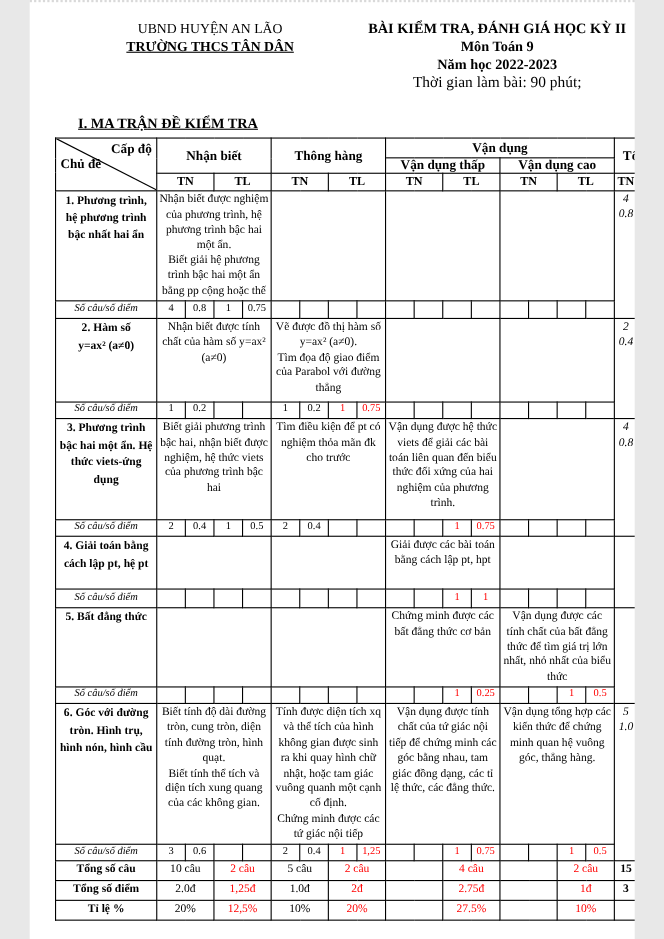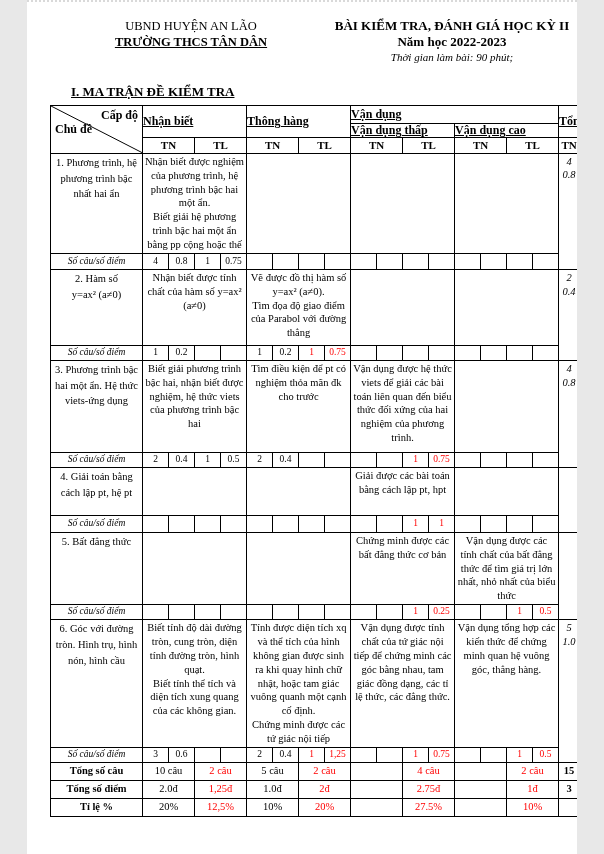--- a/index.html
+++ b/index.html
@@ -8,39 +8,39 @@
     font-family:"Liberation Serif","DejaVu Serif",serif;color:#000;
     position:relative;box-sizing:border-box;border-top:2px dotted #d9d9d9;
     overflow:hidden;
   }
   .doc-header{display:flex;padding-top:16px;}
   .org-block{width:300px;text-align:center;padding-left:28px;box-sizing:border-box;font-size:12.5px;line-height:1.3;}
   .org-line1{font-weight:normal;}
   .org-line2{font-weight:bold;text-decoration:underline;}
   .title-block{flex:1;text-align:center;font-size:13px;line-height:1.25;}
   .title-bold{font-weight:bold;}
-  .title-italic{font-style:italic;font-size:11px;}
+  .title-italic{font-size:14px;}
   .section-title{
     margin:20px 0 5px 44px;font-weight:bold;font-size:13px;text-decoration:underline;
   }
   table.matrix{
     table-layout:fixed;border-collapse:collapse;width:550px;margin-left:23px;
   }
   table.matrix td{
     border:1px solid #000;padding:1px 2px;vertical-align:top;text-align:center;
     font-size:10.5px;overflow:hidden;
   }
-  tr.h1 td, tr.h2 td{font-weight:bold;font-size:12px;text-align:left;vertical-align:middle;line-height:1.05;padding:0;text-decoration:underline;}
+  tr.h1 td, tr.h2 td{font-weight:bold;font-size:12px;text-align:center;vertical-align:middle;line-height:1.05;padding:0;}
   tr.h3 td{font-weight:bold;font-size:11px;text-align:center;vertical-align:middle;line-height:1;padding:0;}
   td.diag{position:relative;padding:0;}
   td.diag svg{position:absolute;left:0;top:0;width:100%;height:100%;display:block;}
   td.diag .capdo{position:absolute;top:3px;right:4px;font-weight:bold;font-size:12px;}
   td.diag .chude{position:absolute;bottom:17px;left:4px;font-weight:bold;font-size:12px;}
   tr.row-main td{vertical-align:top;}
-  td.topic{font-weight:normal;text-align:left;font-size:12px;line-height:1.5;padding:2px 3px 2px 3px;white-space:pre-line;}
+  td.topic{font-weight:bold;text-align:left;font-size:12px;line-height:1.5;padding:2px 3px 2px 3px;white-space:pre-line;}
   td.body{text-align:left;font-size:10.5px;line-height:1.32;padding:2px 1px 2px 3px;white-space:pre-line;}
   td.tong{font-style:italic;font-size:11px;vertical-align:bottom;text-align:center;line-height:1.3;white-space:pre-line;padding:0 0 2px 0;}
   tr.row-socau td{font-size:9.5px;line-height:1;vertical-align:middle;padding:0 1px;}
   td.socau-label{font-style:italic;font-size:11.5px;text-align:center;vertical-align:middle;white-space:nowrap;}
   tr.row-sum td{vertical-align:middle;line-height:1;}
   td.sum{font-size:11px;}
   td.sum-label{font-weight:bold;text-align:left;font-size:12px;padding-left:3px;white-space:nowrap;margin-top:28px;}
   td.strong{font-weight:bold;font-size:11.5px;}
   td.red{color:#ff0000;}
   td.nb{border-bottom:none;}
@@ -52,20 +52,21 @@
 
 <div class="page">
 
   <div class="doc-header">
     <div class="org-block">
       <div class="org-line1">UBND HUYỆN AN LÃO</div>
       <div class="org-line2">TRƯỜNG THCS TÂN DÂN</div>
     </div>
     <div class="title-block">
       <div class="title-bold">BÀI KIỂM TRA, ĐÁNH GIÁ HỌC KỲ II</div>
+      <div class="title-bold">Môn Toán 9</div>
       <div class="title-bold">Năm học 2022-2023</div>
       <div class="title-italic">Thời gian làm bài: 90 phút;</div>
     </div>
   </div>
 
   <div class="section-title">I. MA TRẬN ĐỀ KIỂM TRA</div>
 
   <table class="matrix">
     <colgroup>
       <col style="width:92px">

